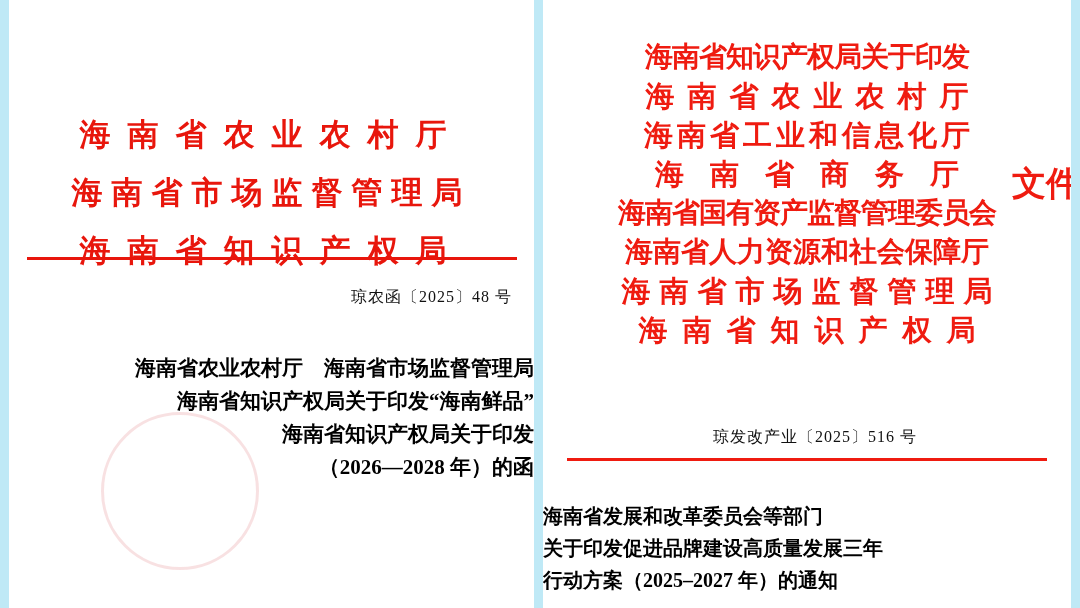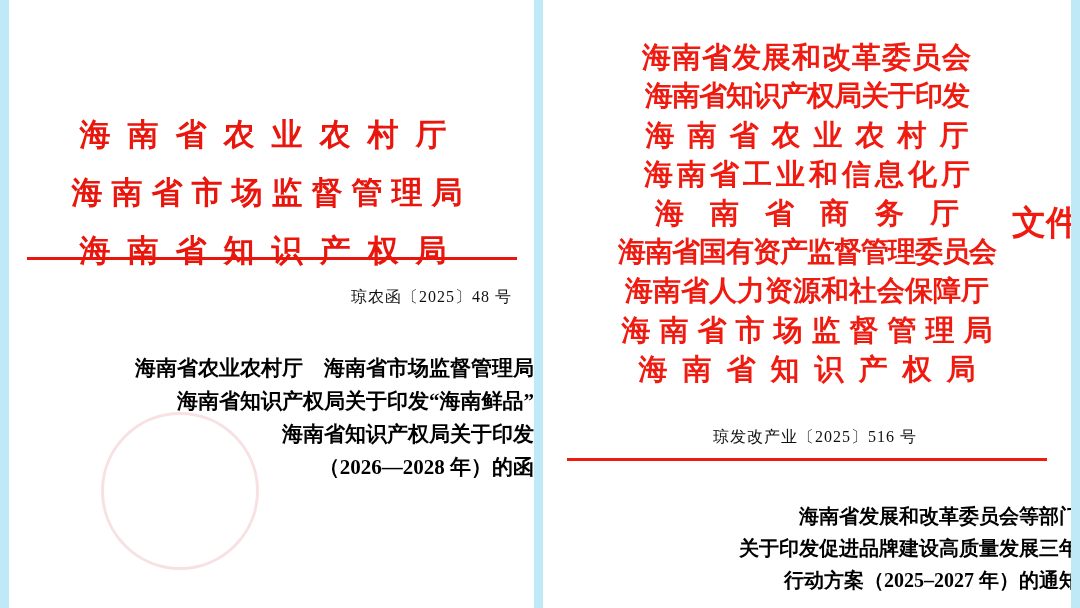--- a/index.html
+++ b/index.html
@@ -151,27 +151,26 @@
     color: #111;
     letter-spacing: 1px;
     font-family: "Liberation Serif", serif;
     padding-left: 8px;
   }
   #right-title {
     position: absolute;
     top: 500px;
     left: 0;
     width: 100%;
-    text-align: right;
+    text-align: left;
     color: #000;
     font-weight: bold;
     font-size: 20px;
     line-height: 32px;
     font-family: "Liberation Serif", serif;
-    padding-left: 8px;
   }
   #right-title div { white-space: nowrap; }
 </style>
 </head>
 <body>
 
 <div id="root">
 
   <div class="doc" id="doc-left">
     <div class="inner">
@@ -198,23 +197,20 @@
         <div>海南省知识产权局关于印发“海南鲜品”</div>
         <div>海南省知识产权局关于印发</div>
         <div>（2026—2028 年）的函</div>
       </div>
     </div>
   </div>
 
   <div class="doc" id="doc-right">
     <div id="right-head-block">
       <div class="rh2">
-        <div class="txt tight" style="letter-spacing:1px;">海南省发展和改革委员会</div>
-      </div>
-      <div class="rh2">
         <div class="txt tight" style="letter-spacing:-1px;font-size:28px;">海南省知识产权局关于印发</div>
       </div>
       <div class="rh2">
         <div class="txt tight" style="letter-spacing:13px;text-indent:13px;">海南省农业农村厅</div>
       </div>
       <div class="rh2">
         <div class="txt tight" style="letter-spacing:4px;text-indent:4px;">海南省工业和信息化厅</div>
       </div>
       <div class="rh2">
         <div class="txt tight" style="letter-spacing:26px;text-indent:26px;">海南省商务厅</div>

